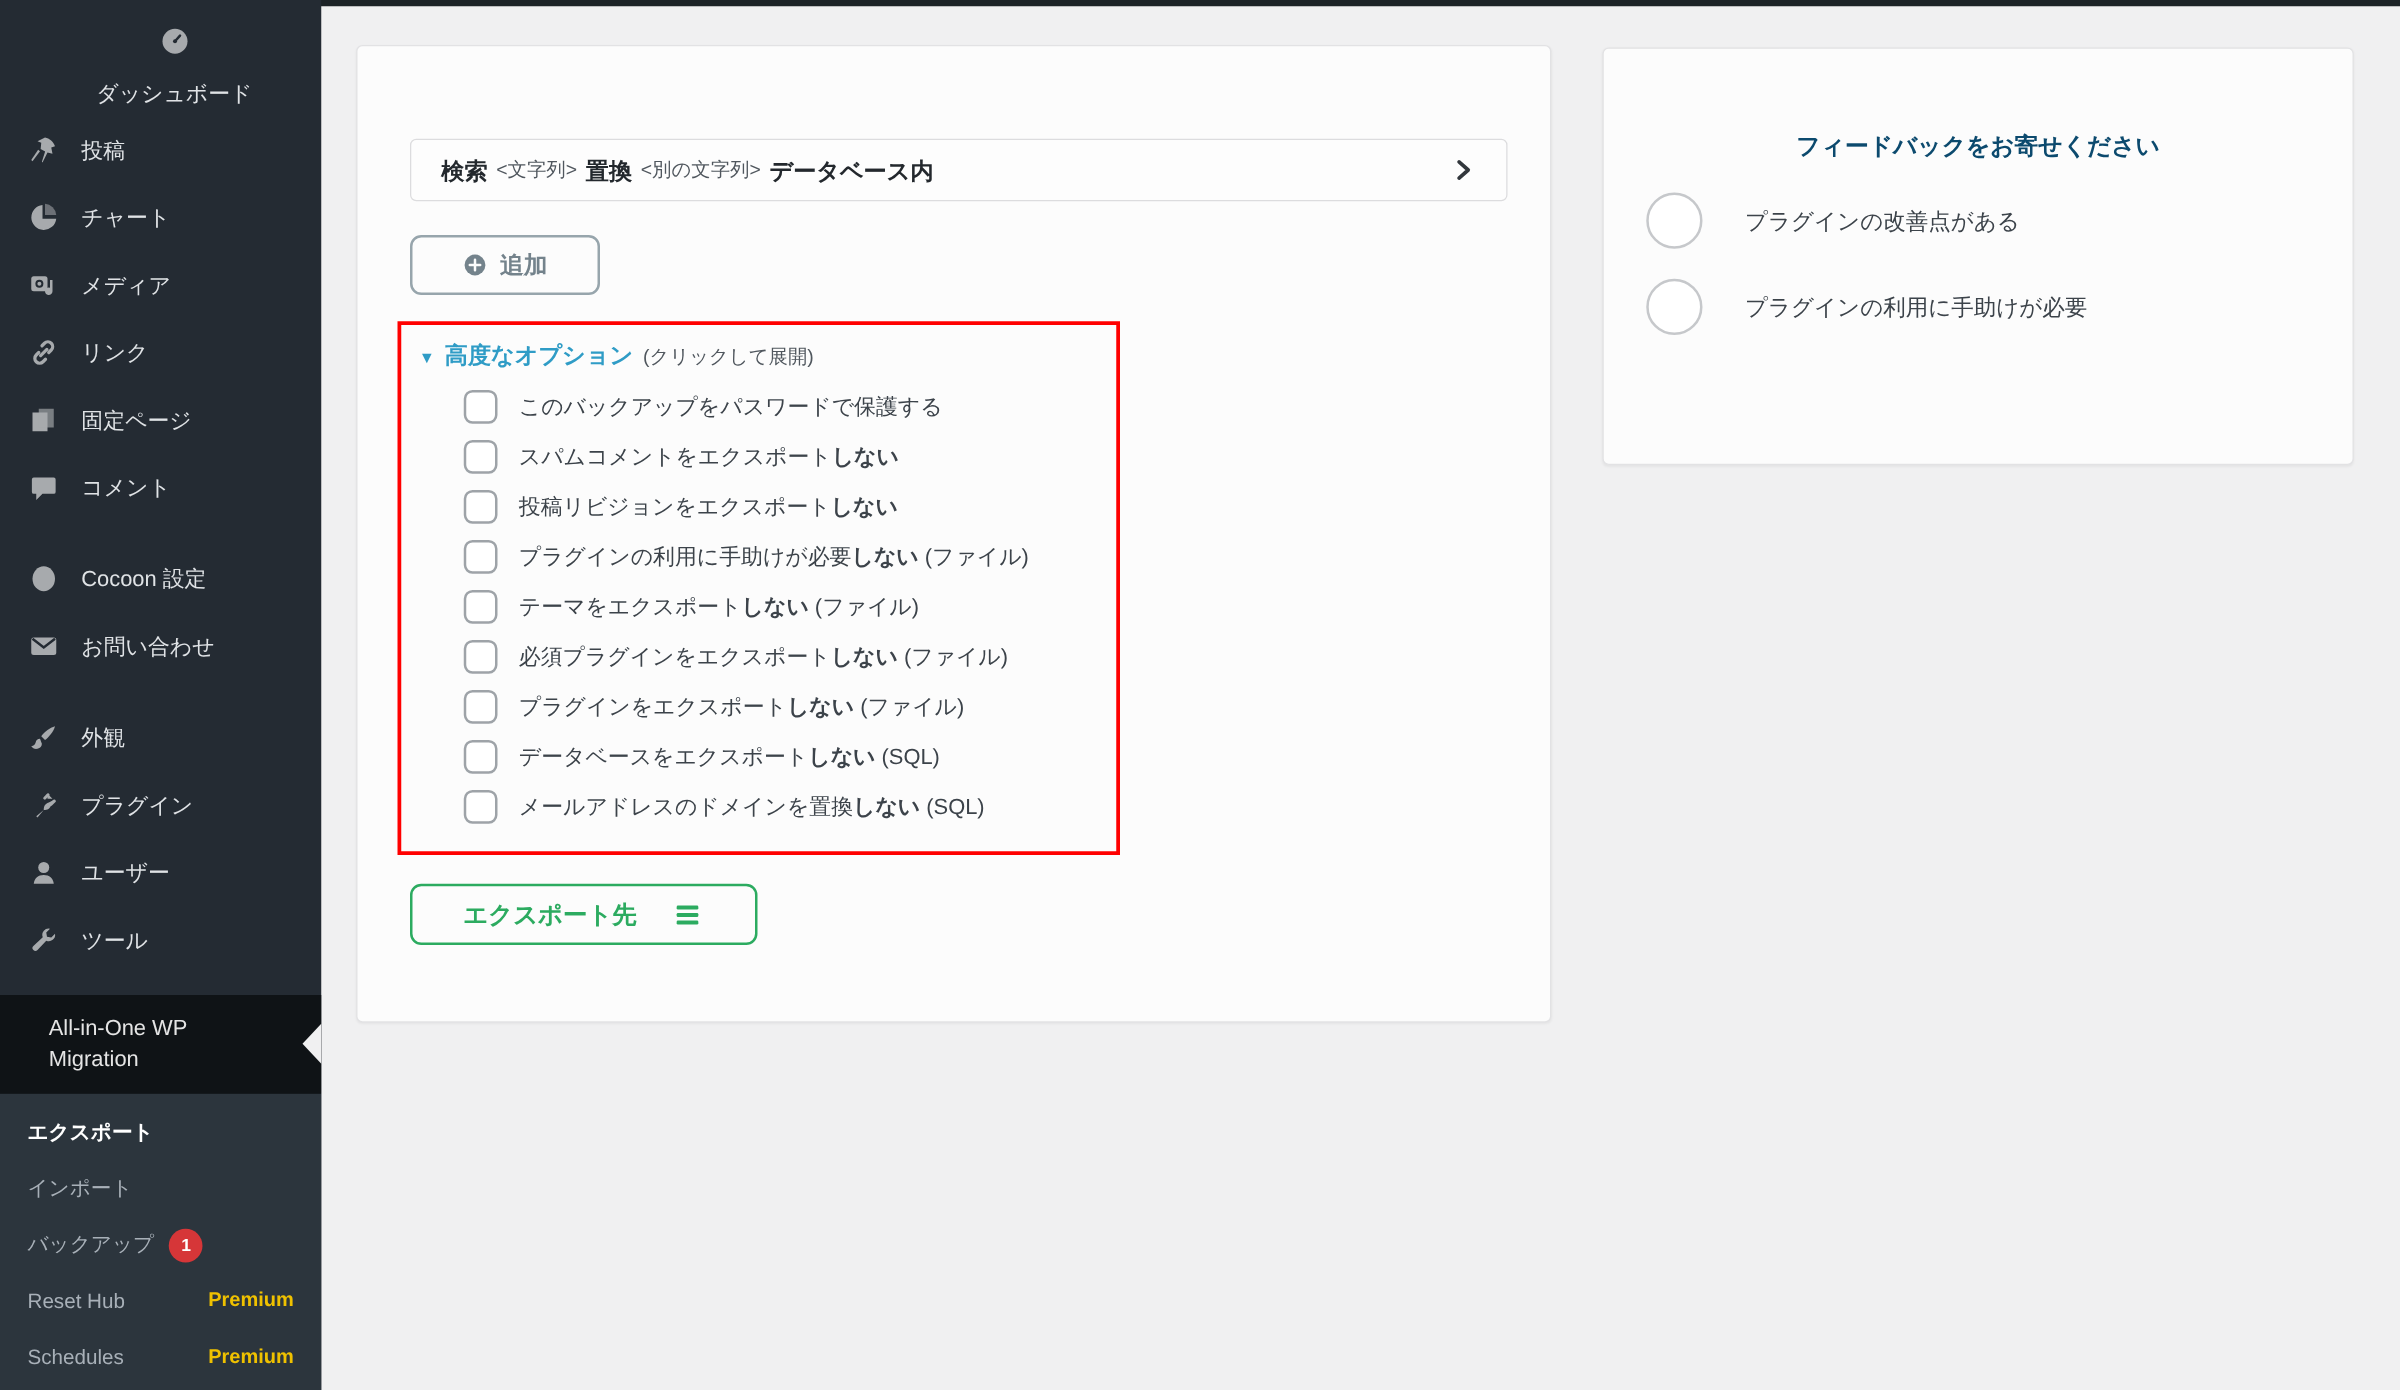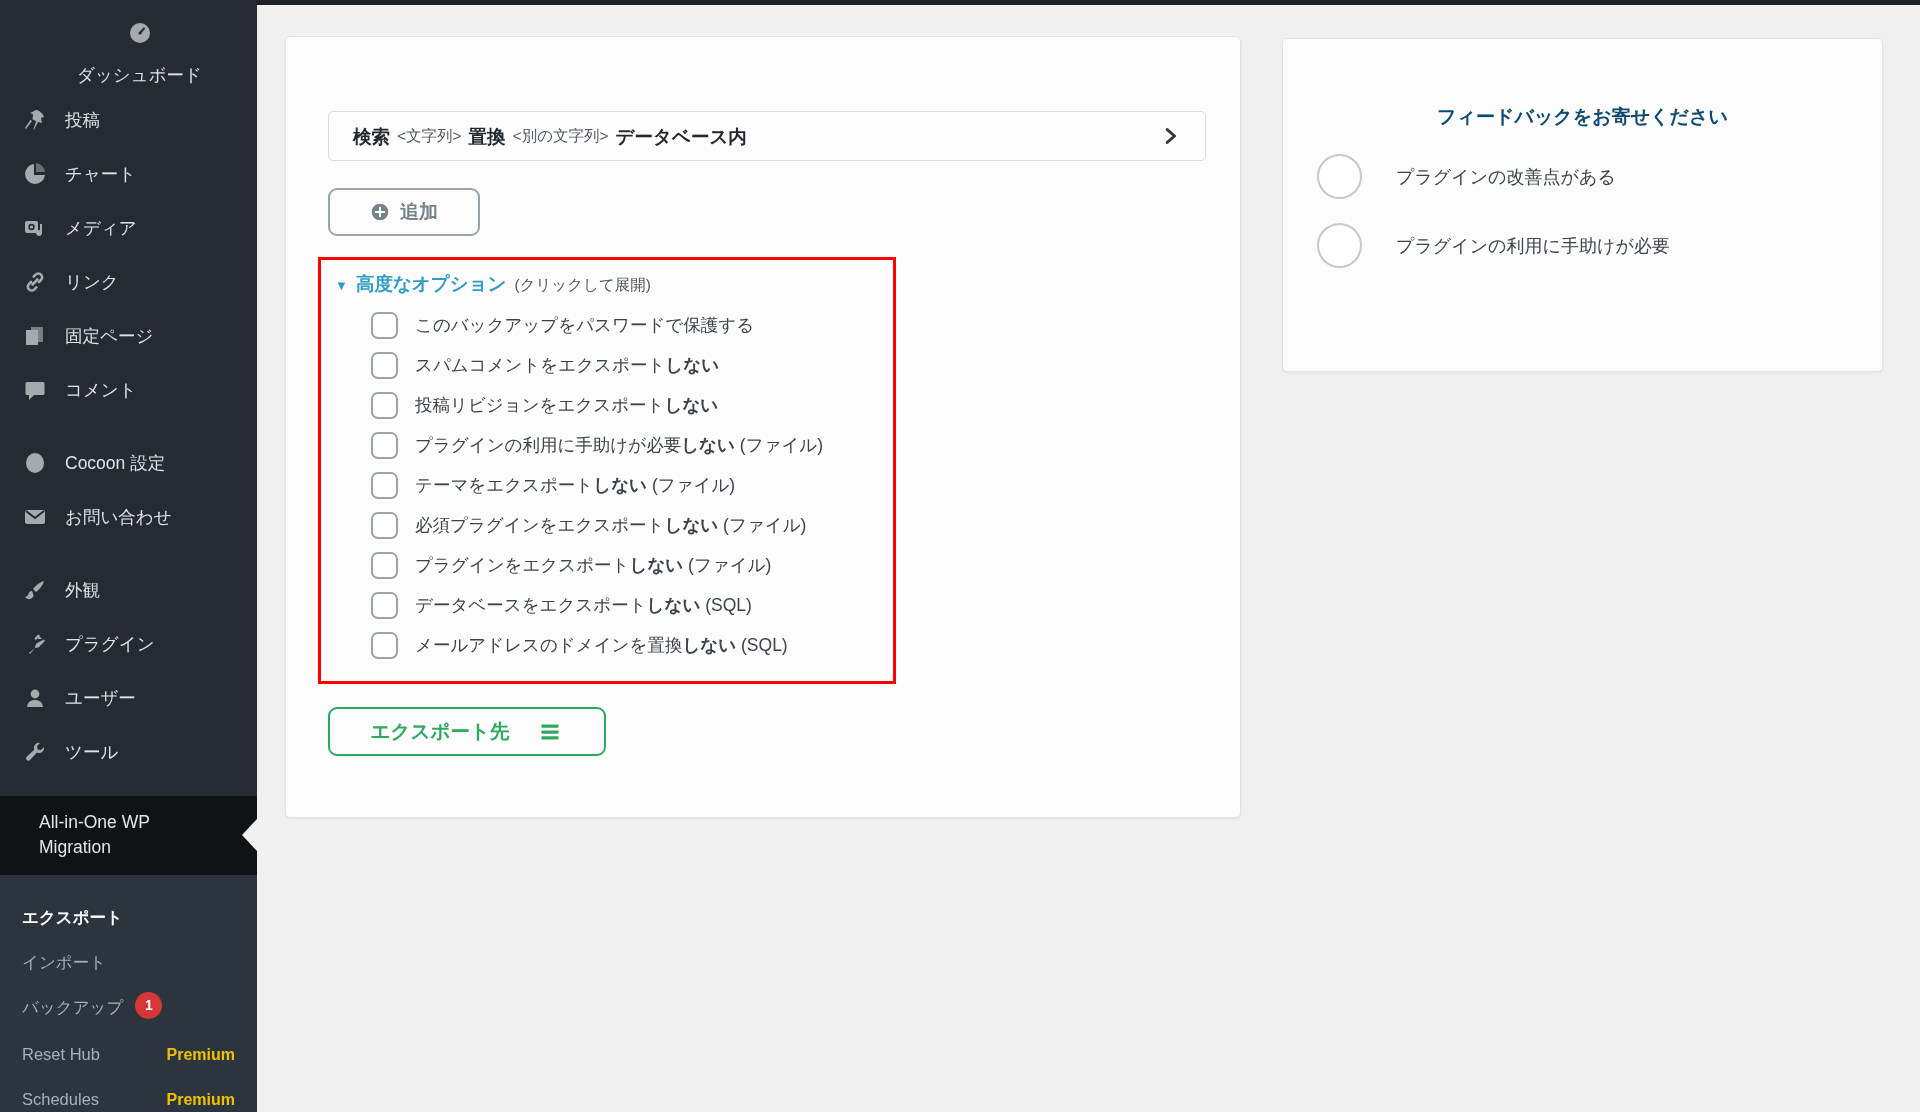--- a/index.html
+++ b/index.html
@@ -22,21 +22,21 @@
 
   .mi-active { position:relative; margin-top:17px; background:#0f1316; color:#e5e5e5;
     display:flex; gap:17px; padding:14px 26px 14px 22px; align-items:flex-start;
     font-size:17.5px; line-height:1.45; cursor:pointer; }
   .mi-active .ico { margin-top:2px; }
   .callout { position:absolute; right:0; top:50%; transform:translateY(-50%);
     width:0; height:0; border-top:16px solid transparent; border-bottom:16px solid transparent;
     border-right:15px solid #f0f0f1; }
 
   .submenu { background:#2c353d; padding:9px 0 14px 0; }
-  .smi { height:45px; display:flex; align-items:flex-end; padding:0 22px;
+  .smi { height:45px; display:flex; align-items:center; padding:0 22px;
     color:#a8b0b8; font-size:16.5px; cursor:pointer; }
   .smi .lbl-current { color:#ffffff; font-weight:bold; }
   .badge { margin-left:12px; min-width:27px; height:27px; border-radius:50%;
     background:#d63638; color:#fff; font-size:14px; font-weight:bold;
     display:flex; align-items:center; justify-content:center; }
   .tag { margin-left:auto; color:#efc100; font-size:16px; font-weight:bold; }
 
   
   .card { position:absolute; background:#fcfcfc; border:1px solid #e2e2e4;
     border-radius:5px; box-shadow:0 1px 2px rgba(0,0,0,.05); }

